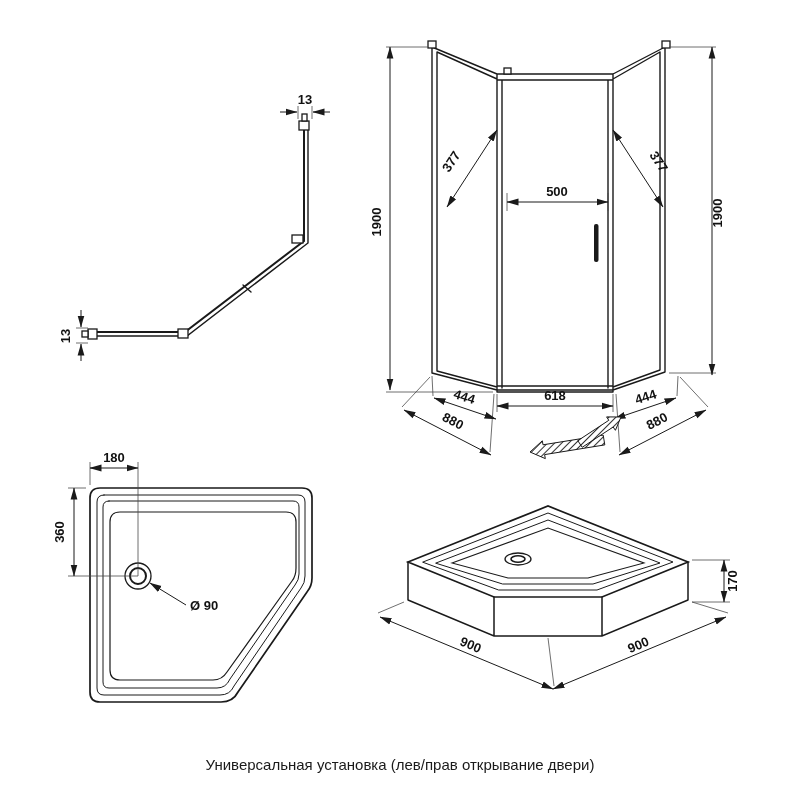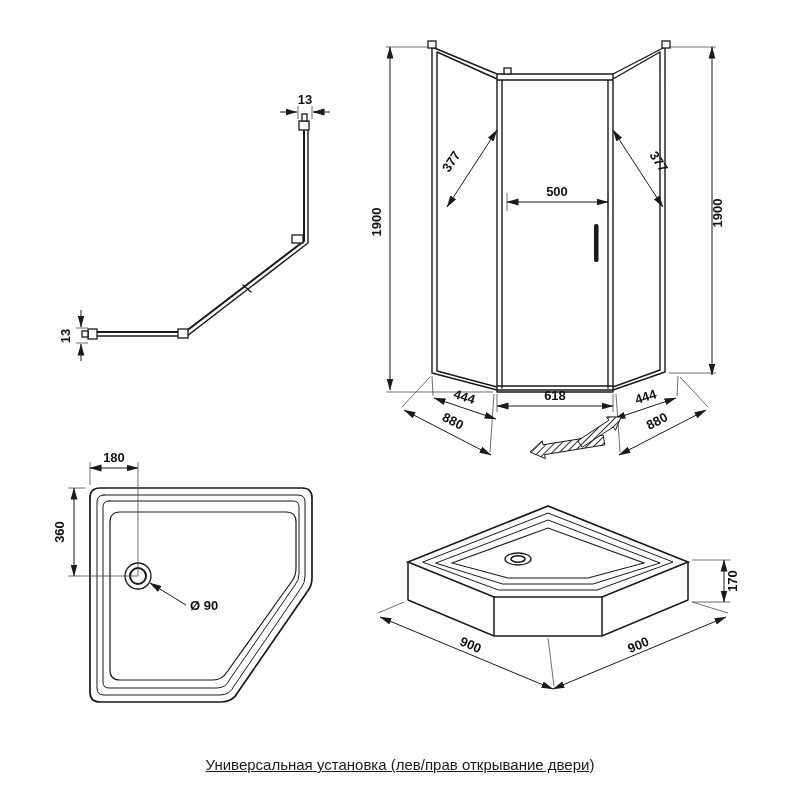--- a/index.html
+++ b/index.html
@@ -6,21 +6,21 @@
   .canvas { position:relative; width:800px; height:800px; background:#ffffff; overflow:hidden;
             font-family:"Liberation Sans", sans-serif; }
   svg { display:block; }
   .dim { font-family:"Liberation Sans", sans-serif; font-size:13px; font-weight:bold; fill:#111; }
   .frame { stroke:#1a1a1a; stroke-width:1.4; fill:none; stroke-linecap:round; }
   .thick { stroke:#1a1a1a; stroke-width:2; fill:none; stroke-linecap:square; }
   .dl { stroke:#1a1a1a; stroke-width:1; fill:none; }
   .ext { stroke:#4a4a4a; stroke-width:0.8; fill:none; }
   .fit { fill:#ffffff; stroke:#1a1a1a; stroke-width:1.3; }
   .caption { position:absolute; top:756px; left:0; width:100%; text-align:center;
-             font-size:15px; color:#1a1a1a;text-decoration:underline; }
+             font-size:15px; color:#1a1a1a; }
 </style>
 </head>
 <body>
 
 <div class="canvas">
 <svg width="800" height="750" viewBox="0 0 800 750">
   <defs>
     <marker id="arr" viewBox="0 0 12 8" refX="11.5" refY="4" markerWidth="12" markerHeight="8" markerUnits="userSpaceOnUse" orient="auto-start-reverse">
       <path d="M0 0.6 L12 4 L0 7.4 Z" fill="#1a1a1a"></path>
     </marker>

